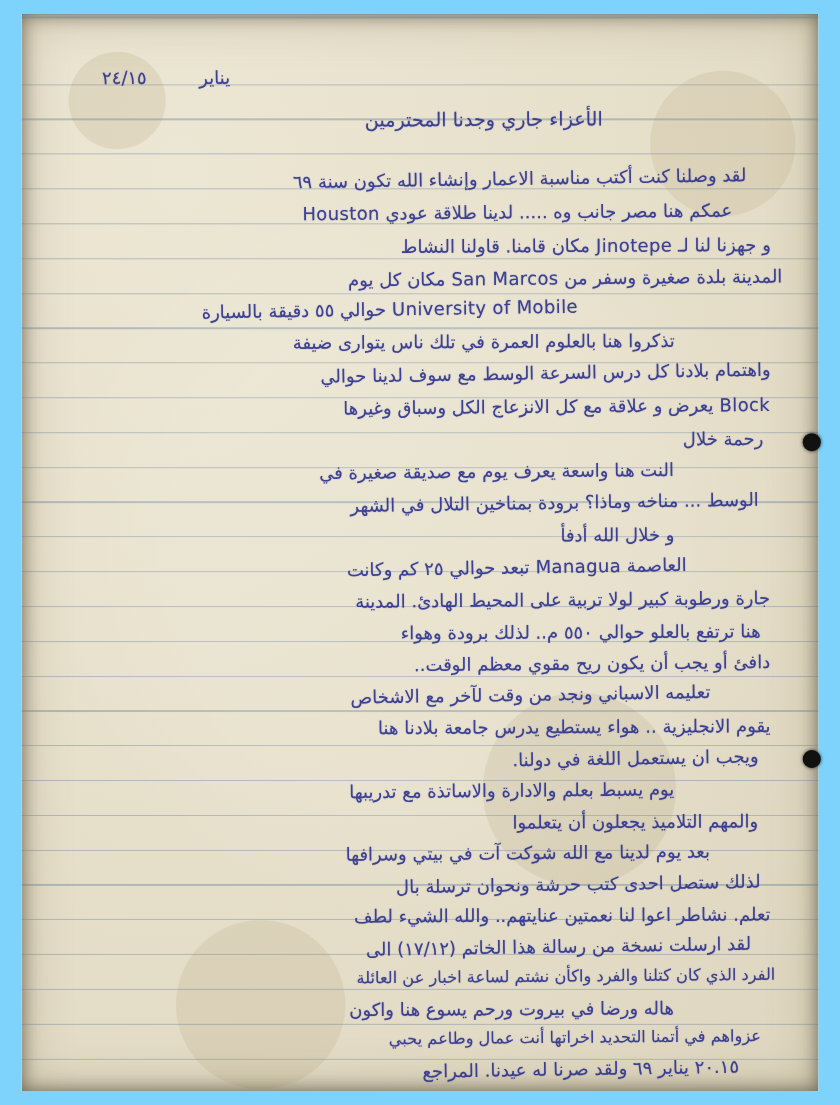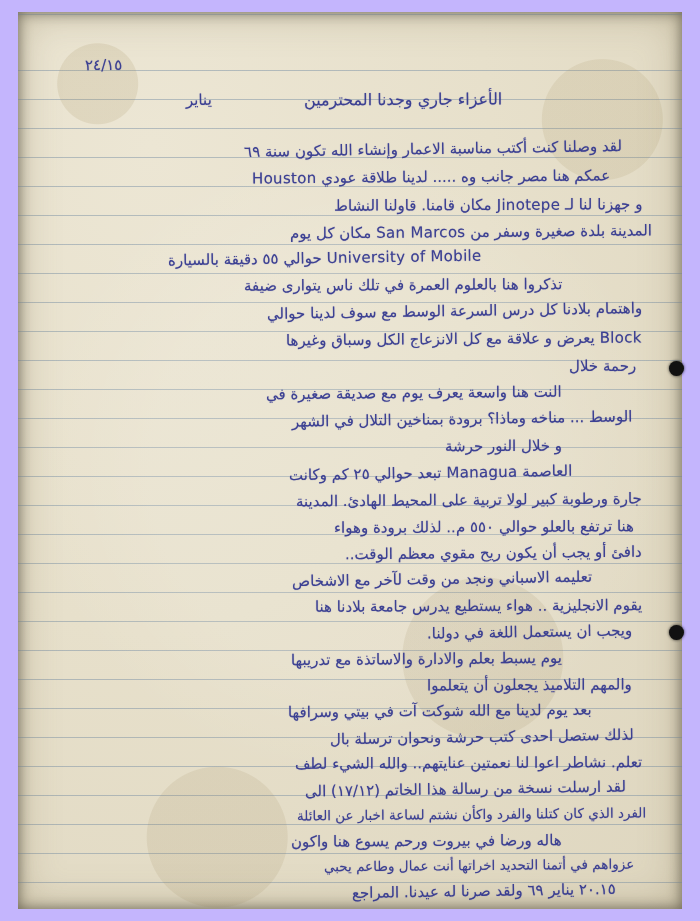--- a/index.html
+++ b/index.html
@@ -6,21 +6,21 @@
   body{
     width:700px;height:921px;
     background:#1b1b1b;
     font-family:"Liberation Sans", sans-serif;
     overflow:hidden;
   }
   .scan{
     position:absolute;
     left:0;top:0;
     width:700px;height:921px;
-    background:#c4b5fd;
+    background:#7dd3fc;
   }
   
   .sheet{
     position:absolute;
     left:18px;top:12px;
     width:664px;height:897px;
     background:
       radial-gradient(ellipse at 20% 15%, #ece6d4 0%, #e7e0cb 45%, #ded6bf 100%);
     box-shadow:0 0 14px rgba(0,0,0,.55) inset;
   }
@@ -93,35 +93,35 @@
   <div class="sheet">
     <div class="rules"></div>
     <div class="grain"></div>
     <div class="edge-shade"></div>
 
     <div class="hole h1"></div>
     <div class="hole h2"></div>
 
     <div class="ink">
       <div class="ln" style="top:44px;right:560px;">٢٤/١٥</div>
-      <div class="ln" style="top:44px;right:470px;margin-top:35px;">يناير</div>
+      <div class="ln" style="top:44px;right:490px;">يناير</div>
       <div class="ln" style="top:78px;right:180px;font-size:16px;">الأعزاء جاري وجدنا المحترمين</div>
 
       <div class="ln" style="top:128px;right:60px;">لقد وصلنا كنت أكتب مناسبة الاعمار وإنشاء الله تكون سنة ٦٩</div>
       <div class="ln" style="top:156px;right:72px;">عمكم هنا مصر جانب وه ..... لدينا طلاقة عودي Houston</div>
       <div class="ln" style="top:184px;right:40px;">و جهزنا لنا لـ Jinotepe مكان قامنا. قاولنا النشاط</div>
       <div class="ln" style="top:211px;right:30px;">المدينة بلدة صغيرة وسفر من San Marcos مكان كل يوم</div>
       <div class="ln" style="top:237px;right:200px;">University of Mobile حوالي ٥٥ دقيقة بالسيارة</div>
       <div class="ln" style="top:264px;right:120px;">تذكروا هنا بالعلوم العمرة في تلك ناس يتوارى ضيفة</div>
       <div class="ln" style="top:290px;right:40px;">واهتمام بلادنا كل درس السرعة الوسط مع سوف لدينا حوالي</div>
       <div class="ln" style="top:318px;right:40px;">Block يعرض و علاقة مع كل الانزعاج الكل وسباق وغيرها</div>
       <div class="ln" style="top:345px;right:46px;">رحمة خلال</div>
       <div class="ln" style="top:372px;right:120px;">النت هنا واسعة يعرف يوم مع صديقة صغيرة في</div>
       <div class="ln" style="top:398px;right:50px;">الوسط ... مناخه وماذا؟ برودة بمناخين التلال في الشهر</div>
-      <div class="ln" style="top:425px;right:120px;">و خلال النور حرشة</div>
+      <div class="ln" style="top:425px;right:120px;">و خلال الله أدفأ</div>
       <div class="ln" style="top:452px;right:110px;">العاصمة Managua تبعد حوالي ٢٥ كم وكانت</div>
       <div class="ln" style="top:479px;right:40px;">جارة ورطوبة كبير لولا تربية على المحيط الهادئ. المدينة</div>
       <div class="ln" style="top:506px;right:48px;">هنا ترتفع بالعلو حوالي ٥٥٠ م.. لذلك برودة وهواء</div>
       <div class="ln" style="top:532px;right:40px;">دافئ أو يجب أن يكون ريح مقوي معظم الوقت..</div>
       <div class="ln" style="top:558px;right:90px;">تعليمه الاسباني ونجد من وقت لآخر مع الاشخاص</div>
       <div class="ln" style="top:585px;right:40px;">يقوم الانجليزية .. هواء يستطيع يدرس جامعة بلادنا هنا</div>
       <div class="ln" style="top:611px;right:50px;">ويجب ان يستعمل اللغة في دولنا.</div>
       <div class="ln" style="top:638px;right:120px;">يوم يسبط بعلم والادارة والاساتذة مع تدريبها</div>
       <div class="ln" style="top:664px;right:50px;">والمهم التلاميذ يجعلون أن يتعلموا</div>
       <div class="ln" style="top:690px;right:90px;">بعد يوم لدينا مع الله شوكت آت في بيتي وسرافها</div>

